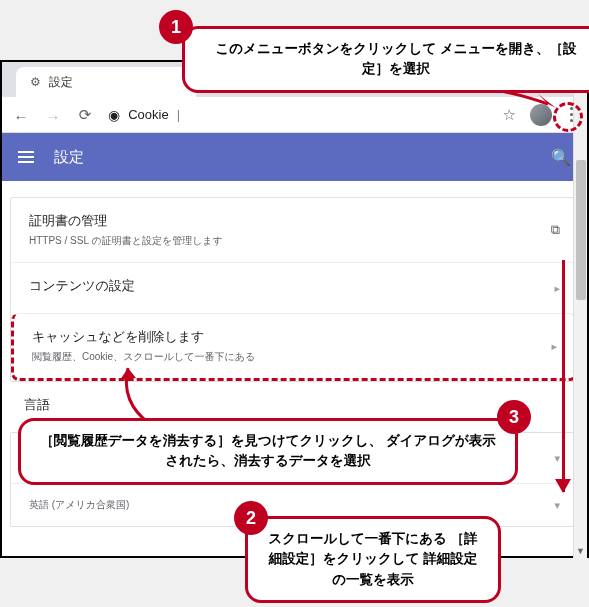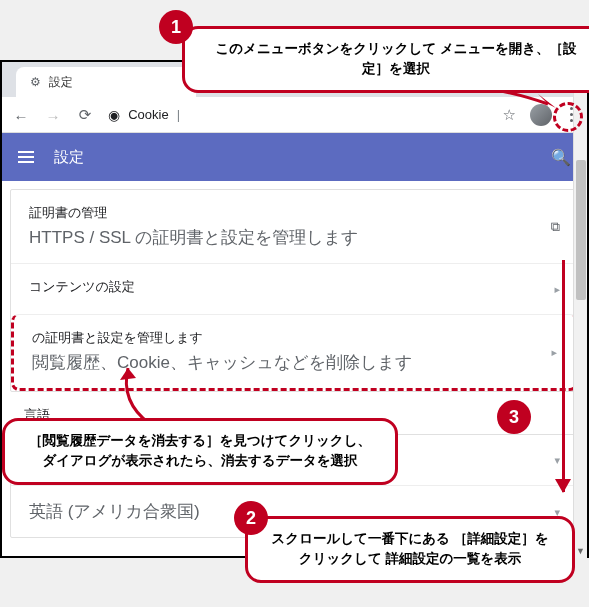--- a/index.html
+++ b/index.html
@@ -17,33 +17,33 @@
 .kebab{display:flex;flex-direction:column;gap:3px;padding:4px}
 .kebab span{width:3px;height:3px;background:#5f6368;border-radius:50%}
 .kebab-halo{position:absolute;right:6px;top:102px;width:30px;height:30px;border:3px dashed #c00020;border-radius:50%;pointer-events:none}
 .app-header{height:48px;background:#5c6bc0;color:#fff;display:flex;align-items:center;padding:0 16px;gap:20px}
 .hamburger{display:flex;flex-direction:column;gap:3px;cursor:pointer}
 .hamburger span{width:16px;height:2px;background:#fff}
 .app-title{font-size:15px;flex:1}
 .search-icon{font-size:16px}
 .content{padding:8px 0;height:calc(100% - 119px);overflow:hidden;position:relative}
 .section{padding:0 8px}
-.card{background:#fff;border:1px solid #e0e0e0;border-radius:2px;margin:0 0 8px 0}
+.card{background:#fff;border:1px solid #e0e0e0;border-radius:2px;margin:8px 0 8px 0}
 .row{padding:14px 18px;position:relative;cursor:pointer}
 .row+.row{border-top:1px solid #eee}
 .row-title{font-size:13px;color:#202124;margin-bottom:4px}
-.row-sub{font-size:17px;color:#5f6368}
+.row-sub{font-size:10px;color:#5f6368}
 .ext-icon{position:absolute;right:18px;top:50%;transform:translateY(-50%);color:#5f6368;font-size:13px}
 .chev{position:absolute;right:18px;top:50%;transform:translateY(-50%);color:#9aa0a6;font-size:11px}
 .highlight{border:3px dashed #c00020;border-radius:8px}
 .lang-head{font-size:13px;color:#202124;padding:6px 14px 10px;font-weight:500}
 .callout{position:absolute;background:#fff;border:3px solid #c00020;border-radius:16px;padding:10px 18px;font-size:13.5px;font-weight:700;color:#000;text-align:center;line-height:1.5;z-index:50}
 .c1{left:182px;top:26px;width:428px}
-.c2{left:245px;top:516px;width:330px}
-.c3{left:2px;top:418px;width:396px}
+.c2{left:245px;top:516px;width:256px}
+.c3{left:18px;top:418px;width:500px}
 .badge{position:absolute;width:34px;height:34px;background:#c00020;color:#fff;border-radius:50%;display:flex;align-items:center;justify-content:center;font-size:18px;font-weight:700;z-index:60}
 .b1{left:159px;top:10px}
 .b2{left:234px;top:501px}
 .b3{left:497px;top:400px}
 .arrow-down-long{position:absolute;right:24px;top:260px;width:3px;height:232px;background:#c00020;z-index:45}
 .arrow-down-long::after{content:"";position:absolute;bottom:-1px;left:-7px;border-left:8px solid transparent;border-right:8px solid transparent;border-top:14px solid #c00020}
 .arrow-to-kebab{position:absolute;left:338px;top:76px;width:200px;height:30px;z-index:45}
 .arrow-to-kebab svg{overflow:visible}
 .arrow-to-row{position:absolute;left:110px;top:362px;width:60px;height:60px;z-index:45}
 .sb{position:absolute;right:2px;top:60px;width:14px;height:498px;background:#f1f1f1;border-left:1px solid #ddd}
@@ -96,22 +96,22 @@
         <div class="row">
           <div class="row-title">証明書の管理</div>
           <div class="row-sub">HTTPS / SSL の証明書と設定を管理します</div>
           <span class="ext-icon">⧉</span>
         </div>
         <div class="row">
           <div class="row-title">コンテンツの設定</div>
           <span class="chev">▸</span>
         </div>
         <div class="row highlight">
-          <div class="row-title">の証明書と設定を管理します</div>
-          <div class="row-sub">閲覧履歴、Cookie、キャッシュなどを削除します</div>
+          <div class="row-title">キャッシュなどを削除します</div>
+          <div class="row-sub">閲覧履歴、Cookie、スクロールして一番下にある</div>
           <span class="chev">▸</span>
         </div>
       </div>
 
       <div class="lang-head">言語</div>
       <div class="card">
         <div class="row">
           <div class="row-title">日本語</div>
           <span class="chev">▾</span>
         </div>

